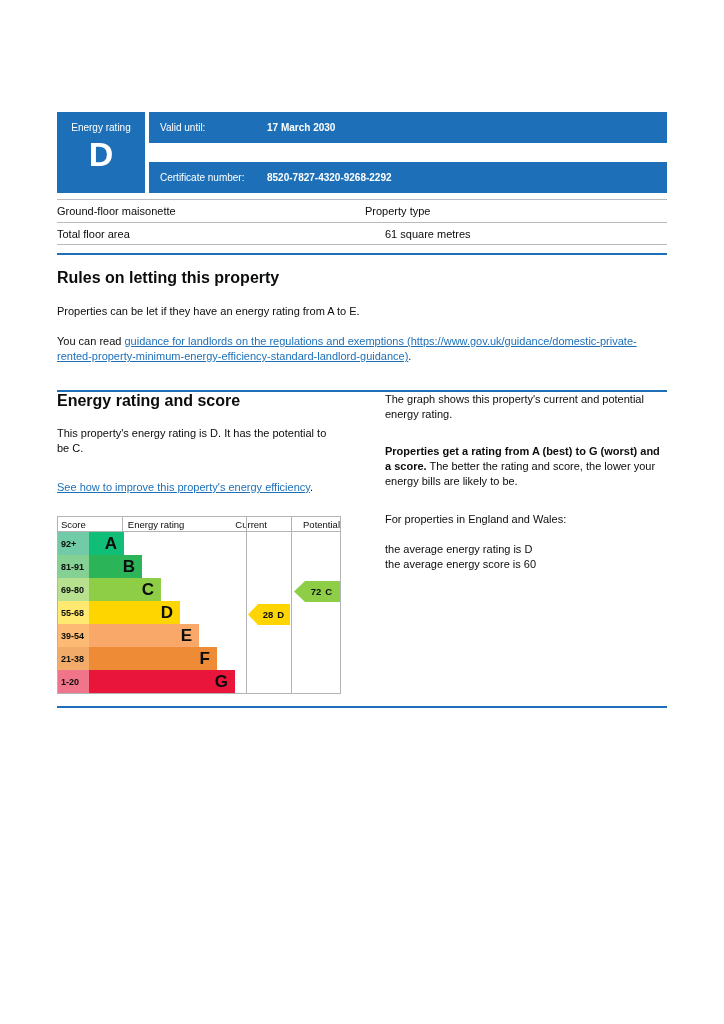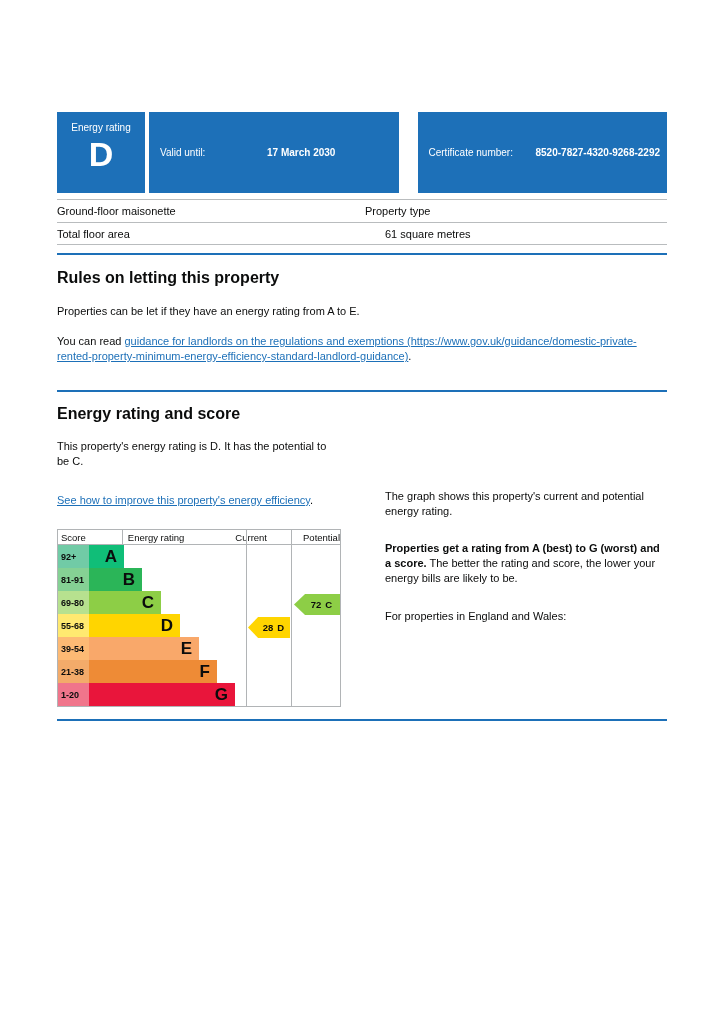--- a/index.html
+++ b/index.html
@@ -12,21 +12,21 @@
   .masthead { height:34px; background:#000; color:#fff; font-size:17px; font-weight:bold;
               line-height:34px; padding-left:13px; }
 
   
   .summary { margin-top:5px; display:flex; gap:4px; height:81px; }
   .summary .box { background:#1d70b8; color:#fff; }
   .address-box { width:220px; font-size:10px; line-height:13px; padding:9px 0 0 11px; }
   .rating-box { width:88px; text-align:center; }
   .rating-box .rating-label { font-size:10px; margin-top:10px; }
   .rating-box .rating-value { font-size:34px; font-weight:bold; line-height:1; margin-top:4px; }
-  .meta-col { flex:1; display:flex; flex-direction:row; gap:19px;border-radius:22px; }
+  .meta-col { flex:1; display:flex; flex-direction:column; gap:19px;border-radius:22px; }
   .meta-box { flex:1; display:flex; align-items:center; font-size:10px; padding-left:11px; }
   .meta-label { width:107px; flex:none; }
   .meta-value { font-weight:bold; }
 
   
   .property-table { margin-top:6px; font-size:11px; }
   .prop-row { display:grid; grid-template-columns:308px 1fr; height:23px; align-items:center;
               border-top:1px solid #b9bcbe; }
   .prop-row:last-child { border-bottom:1px solid #b9bcbe;gap:20px; }
 
@@ -36,21 +36,21 @@
   .rule-3 { margin-top:12px; }
 
   h2 { font-size:16px; font-weight:bold; }
   p, .para { font-size:11px; line-height:15px; }
   a { color:#1d70b8; text-decoration:underline; cursor:pointer; }
 
   .rules-section h2 { margin-top:14px; }
   .rules-p1 { margin-top:17px; }
   .rules-p2 { margin-top:15px; max-width:600px; }
 
-  .two-col { display:flex; margin-top:13px; align-items:center; }
+  .two-col { display:flex; align-items:flex-start; }
   .col-left { width:305px; flex:none; }
   .col-right { flex:1; padding-left:23px; }
   .col-left .lead-para { margin-top:16px; max-width:280px; }
   .col-left .improve-para { margin-top:24px; max-width:280px; }
   .col-right .r-p1 { margin-top:0; }
   .col-right .r-p2 { margin-top:22px; }
   .col-right .r-p3 { margin-top:23px; }
   .col-right .r-p4 { margin-top:15px; }
   .bold { font-weight:bold; }
 
@@ -191,19 +191,20 @@
             <span>72</span>
             <span>C</span>
           </div>
         </div>
       </div>
 
       <div class="col-right">
         <p class="r-p1">The graph shows this property's current and potential energy rating.</p>
         <p class="r-p2"><span class="bold">Properties get a rating from A (best) to G (worst) and a score.</span><span> The better the rating and score, the lower your energy bills are likely to be.</span></p>
         <p class="r-p3">For properties in England and Wales:</p>
+        <p class="r-p4"><span>the average energy rating is D</span><br><span>the average energy score is 60</span></p>
       </div>
     </div>
 
     <div class="rule-blue rule-3"></div>
 
   </div>
 </div>
 
 </body></html>

